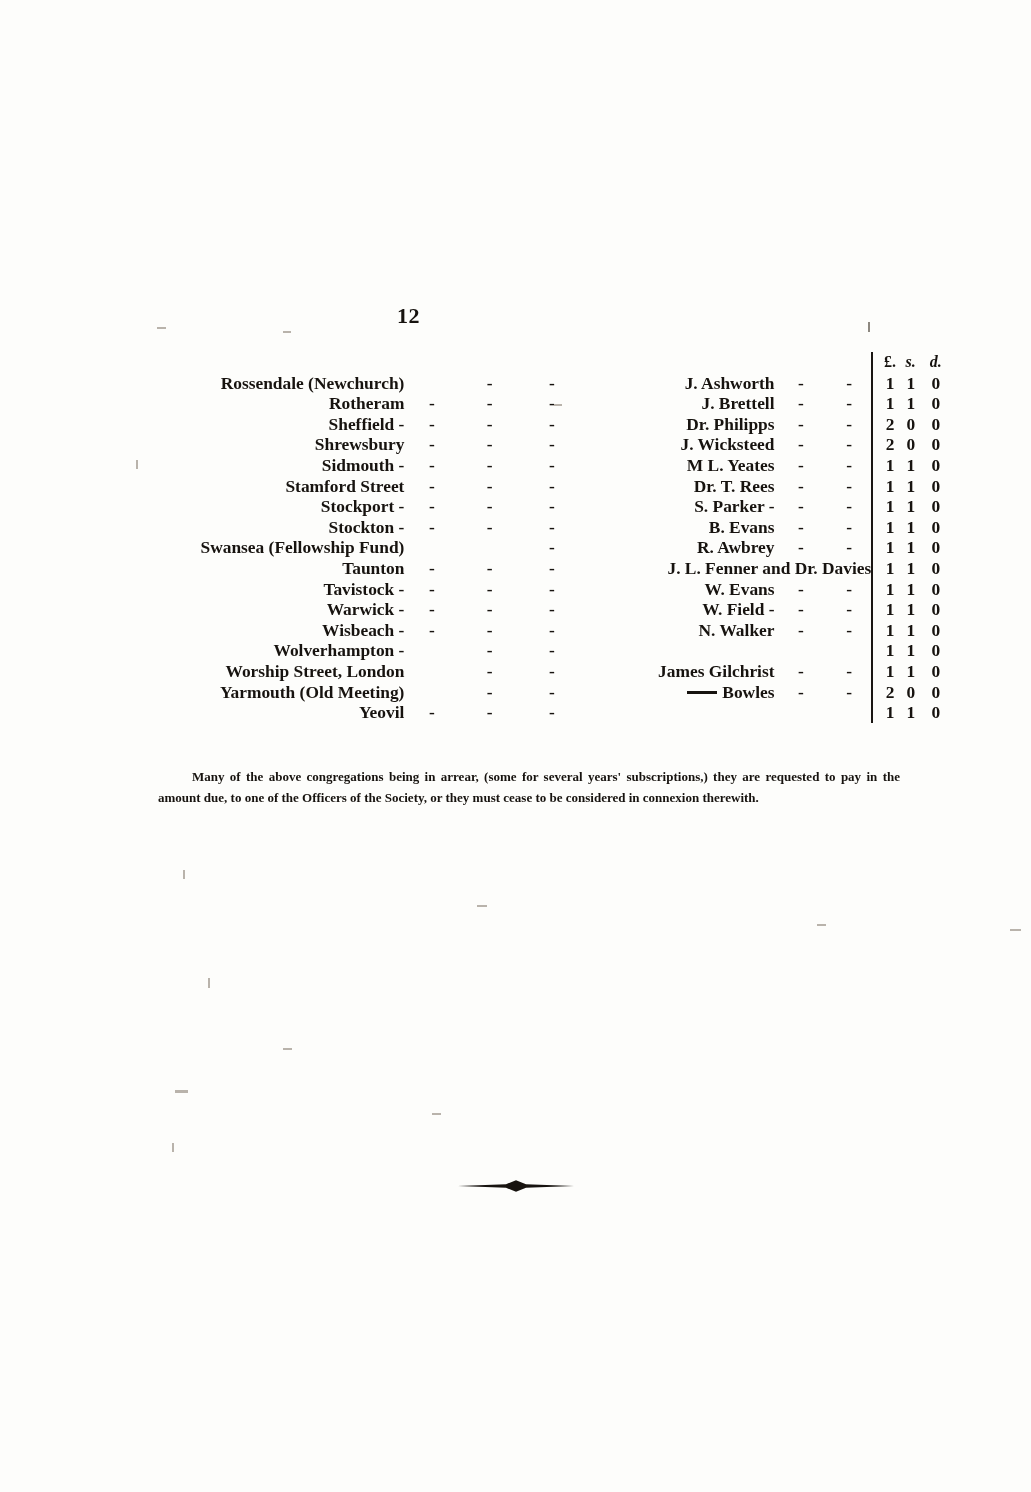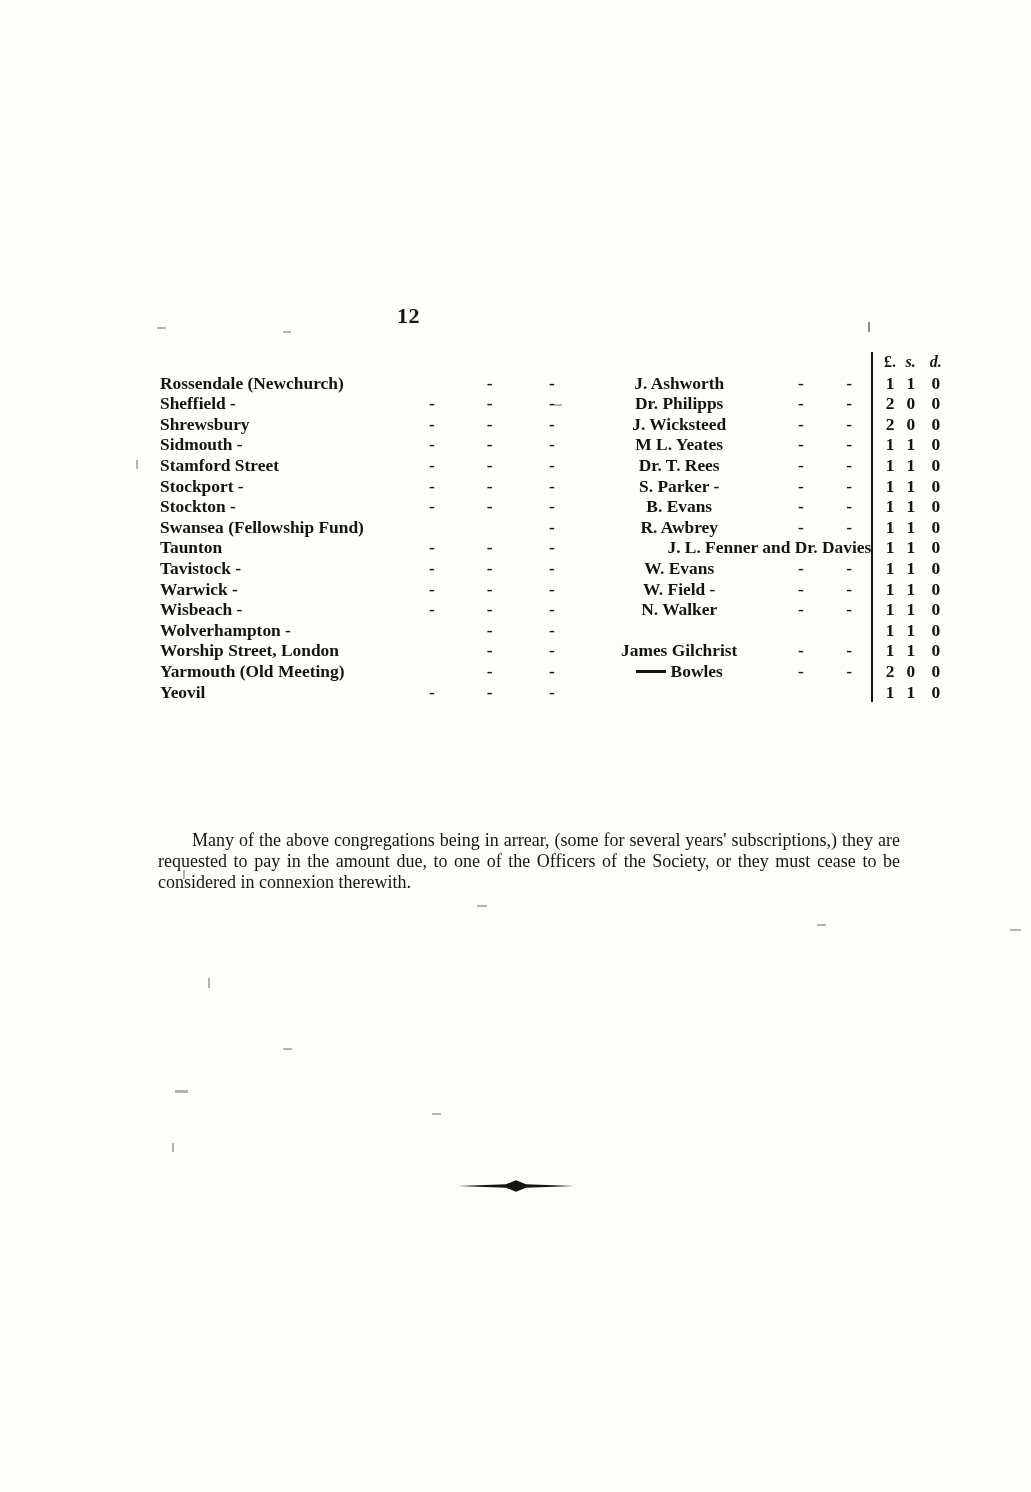--- a/index.html
+++ b/index.html
@@ -64,22 +64,22 @@
   .col-lead4   { width: 56px;  }
   .col-lead5   { width: 48px;  }
   .col-pounds  { width: 26px;  }
   .col-shill   { width: 28px;  }
   .col-pence   { width: 26px;  }
 
   .lead {
     text-align: center;
     font-weight: bold;
   }
-  .place-cell { text-align: left; }
-  .name-cell  { text-align: center; padding-left: 6px; }
+  .place-cell { text-align: right; }
+  .name-cell  { text-align: right; padding-left: 6px; }
   .name-wide  { text-align: right; padding-left: 6px; }
 
   .rule-cell {
     border-left: 2px solid #1a1613;
     padding-left: 9px !important;
     text-align: center;
   }
   .money {
     text-align: center;
     font-weight: bold;
@@ -100,25 +100,25 @@
     display: inline-block;
     border-top: 3px solid #17130f;
     width: 30px;
     vertical-align: 4px;
     margin-right: 5px;
   }
 
   
   .closing {
     position: absolute;
-    top: 830px;
+    top: 766px;
     left: 158px;
     width: 742px;
-    font-size: 18px;
-    font-weight: normal;
+    font-size: 13px;
+    font-weight: bold;
     line-height: 21px;
     text-align: justify;
   }
   .closing p { margin: 0; text-indent: 34px; }
 
   
   .ornament {
     position: absolute;
     top: 1178px;
     left: 0;
@@ -177,20 +177,32 @@
           <td class="lead">-</td>
           <td class="lead">-</td>
           <td class="name-cell">J. Ashworth</td>
           <td class="lead">-</td>
           <td class="lead">-</td>
           <td class="money rule-cell">1</td>
           <td class="money">1</td>
           <td class="money">0</td>
         </tr>
         <tr>
+          <td class="place-cell">Rotheram</td>
+          <td class="lead">-</td>
+          <td class="lead">-</td>
+          <td class="lead">-</td>
+          <td class="name-cell">J. Brettell</td>
+          <td class="lead">-</td>
+          <td class="lead">-</td>
+          <td class="money rule-cell">1</td>
+          <td class="money">1</td>
+          <td class="money">0</td>
+        </tr>
+        <tr>
           <td class="place-cell">Sheffield   -</td>
           <td class="lead">-</td>
           <td class="lead">-</td>
           <td class="lead">-</td>
           <td class="name-cell">Dr. Philipps</td>
           <td class="lead">-</td>
           <td class="lead">-</td>
           <td class="money rule-cell">2</td>
           <td class="money">0</td>
           <td class="money">0</td>

